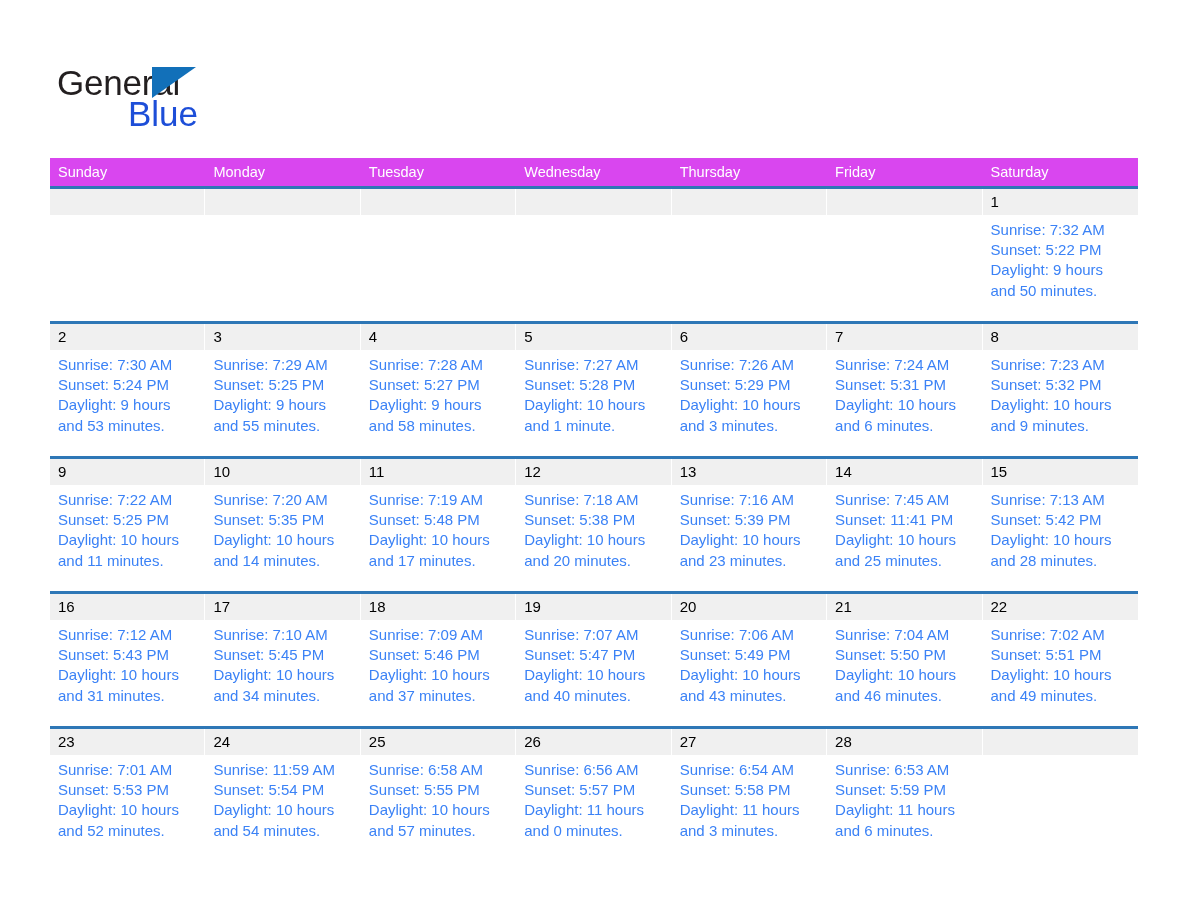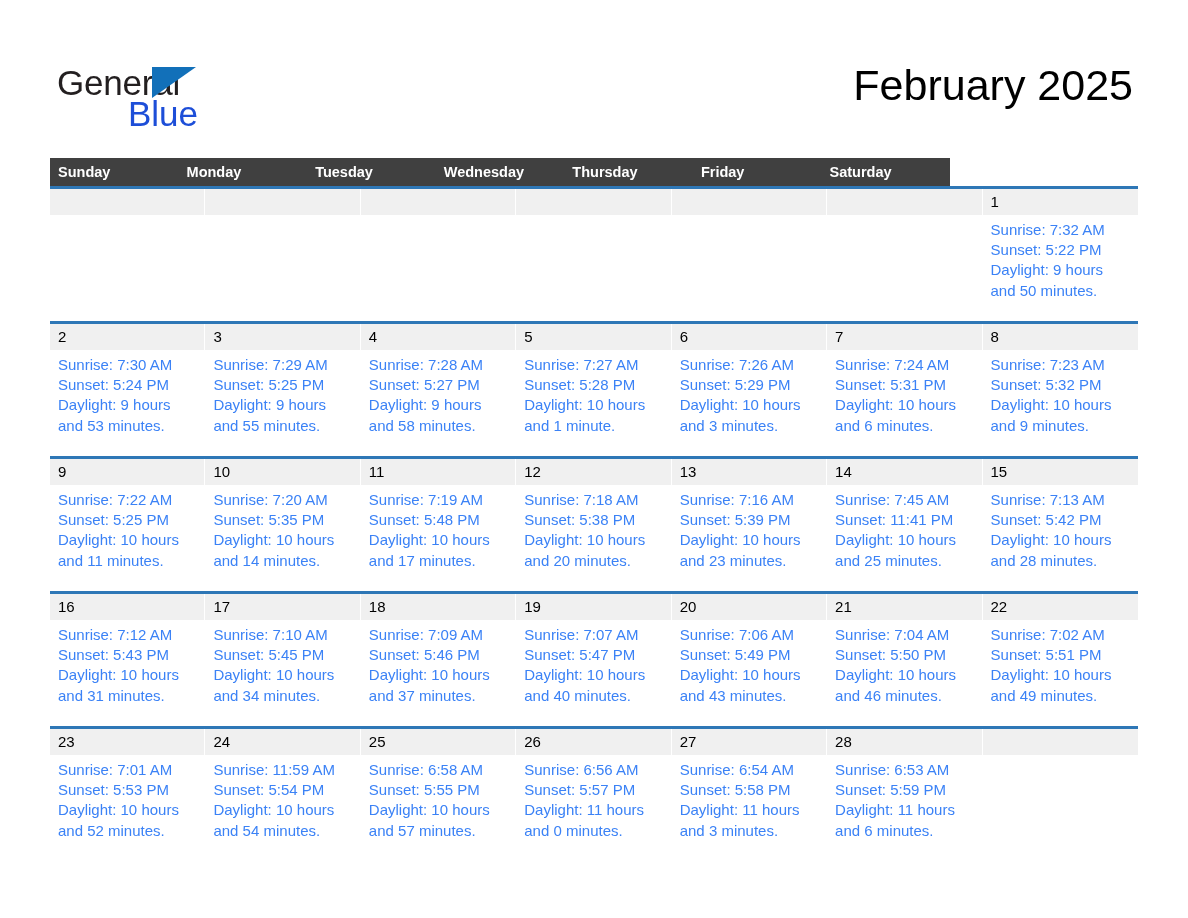--- a/index.html
+++ b/index.html
@@ -92,24 +92,23 @@
   
   .calendar {
     position: absolute;
     left: 50px;
     top: 158px;
     width: 1088px;
   }
 
   .dow-row {
     display: flex;
-    width: 900px;
+    width: 1088px;
     height: 28px;
-    background: #404040;
-    font-weight: bold;
+    background: #d946ef;
   }
   .dow-cell {
     width: 155.43px;
     height: 28px;
     box-sizing: border-box;
     padding-left: 8px;
     display: flex;
     align-items: center;
     color: #ffffff;
     font-size: 14.5px;
@@ -169,21 +168,20 @@
 <div class="page">
 
   <div class="header">
 
     <div class="logo">
       <span class="logo-general">General</span>
       <span class="logo-triangle"></span>
       <span class="logo-blue">Blue</span>
     </div>
 
-    <div class="title-month">February 2025</div>
 
   </div>
 
   <div class="calendar">
     <div class="dow-row" id="dow-row">
         <div class="dow-cell">Sunday</div>
         <div class="dow-cell">Monday</div>
         <div class="dow-cell">Tuesday</div>
         <div class="dow-cell">Wednesday</div>
         <div class="dow-cell">Thursday</div>

